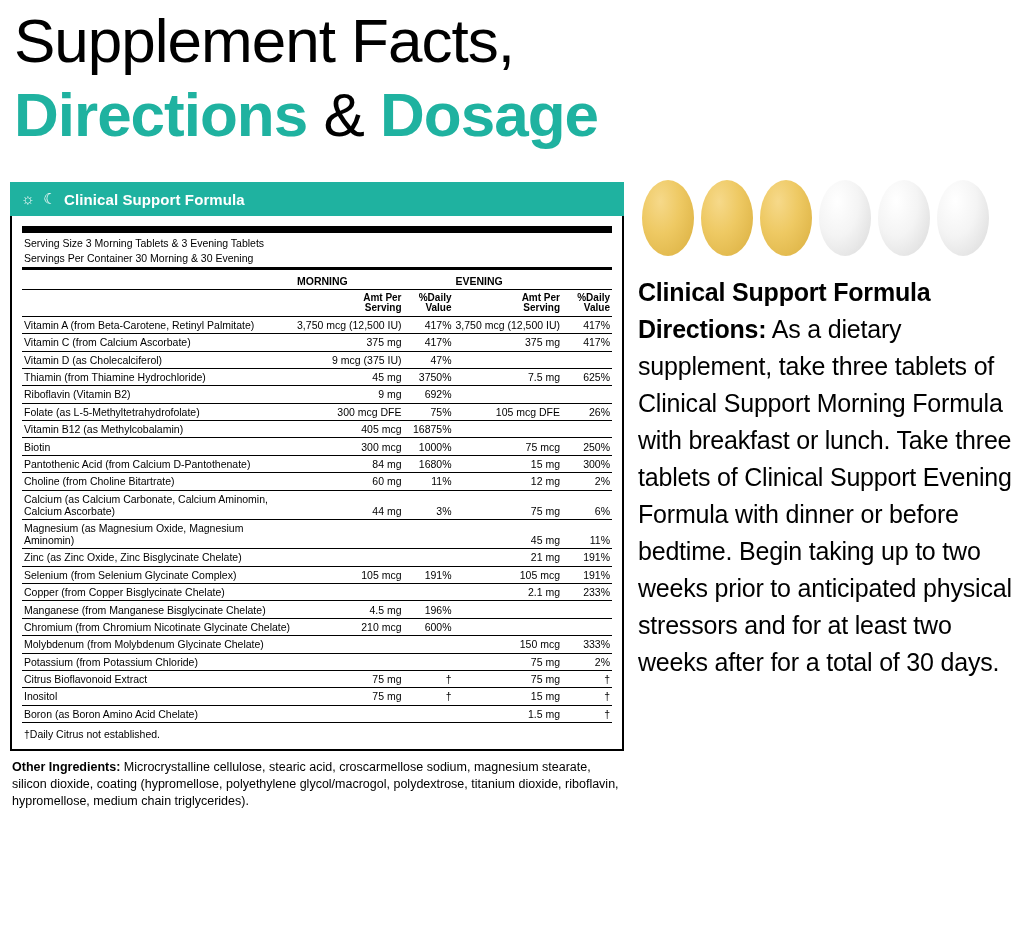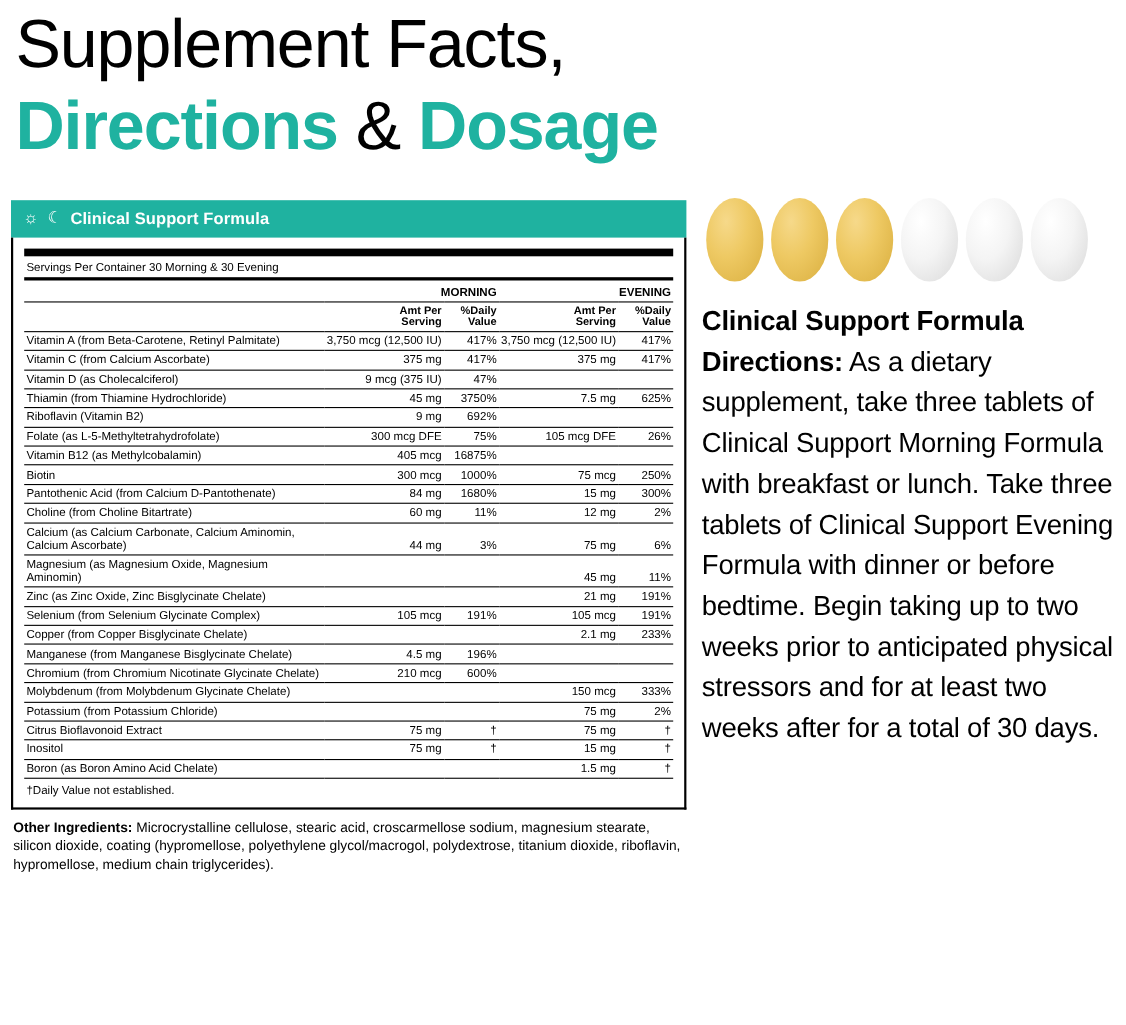--- a/index.html
+++ b/index.html
@@ -103,21 +103,21 @@
     line-height: 12px;
   }
   table.facts td, table.facts th {
     padding: 2.2px 2px;
     vertical-align: bottom;
     border-bottom: 1px solid #000;
   }
   .col-name   { text-align: left; }
   .col-amt    { text-align: right; white-space: nowrap; }
   .col-dv     { text-align: right; width: 46px; white-space: nowrap; padding-right: 6px;}
-  .hdr-group  { text-align: right; font-weight: 700; font-size: 10.5px; margin-top: 24px; }
+  .hdr-group  { text-align: left; font-weight: 700; font-size: 10.5px; margin-top: 24px; }
   .hdr-sub    { text-align: right; font-weight: 700; font-size: 10px; line-height: 10.5px; }
   .hdr-row td { border-bottom: none; }
   .thick-under td { border-bottom: 3px solid #000; }
 
   .footnote {
     font-size: 10.5px;
     line-height: 13px;
     margin: 5px 0 2px 2px;
   }
   .other-ing {
@@ -173,20 +173,21 @@
   <div class="left-col">
 
     <div class="clinical-bar">
       <span class="icon-sun">☼</span>
       <span class="icon-moon">☾</span>
       <span class="bar-title">Clinical Support Formula</span>
     </div>
 
     <div class="facts-box">
       <div class="rule-thick"></div>
+      <div class="serving">Serving Size 3 Morning Tablets &amp; 3 Evening Tablets</div>
       <div class="serving">Servings Per Container 30 Morning &amp; 30 Evening</div>
       <div class="rule-med"></div>
 
       <table class="facts">
         <thead>
           <tr class="hdr-row">
             <td></td>
             <td class="hdr-group" colspan="2">MORNING</td>
             <td class="hdr-group" colspan="2">EVENING</td>
           </tr>
@@ -361,21 +362,21 @@
             <tr>
               <td class="col-name">Boron (as Boron Amino Acid Chelate)</td>
               <td class="col-amt"></td>
               <td class="col-dv"></td>
               <td class="col-amt">1.5 mg</td>
               <td class="col-dv">†</td>
             </tr>
           </tbody>
       </table>
 
-      <div class="footnote">†Daily Value not established.</div>
+      <div class="footnote">†Daily Citrus not established.</div>
     </div>
 
     <div class="other-ing">
       <b>Other Ingredients:</b><span> Microcrystalline cellulose, stearic acid, croscarmellose sodium, magnesium stearate, silicon dioxide, coating (hypromellose, polyethylene glycol/macrogol, polydextrose, titanium dioxide, riboflavin, hypromellose, medium chain triglycerides).</span>
     </div>
   </div>
 
   <div class="right-col">
     <div class="tablets" id="tablets">
         <div class="tablet gold"></div>

